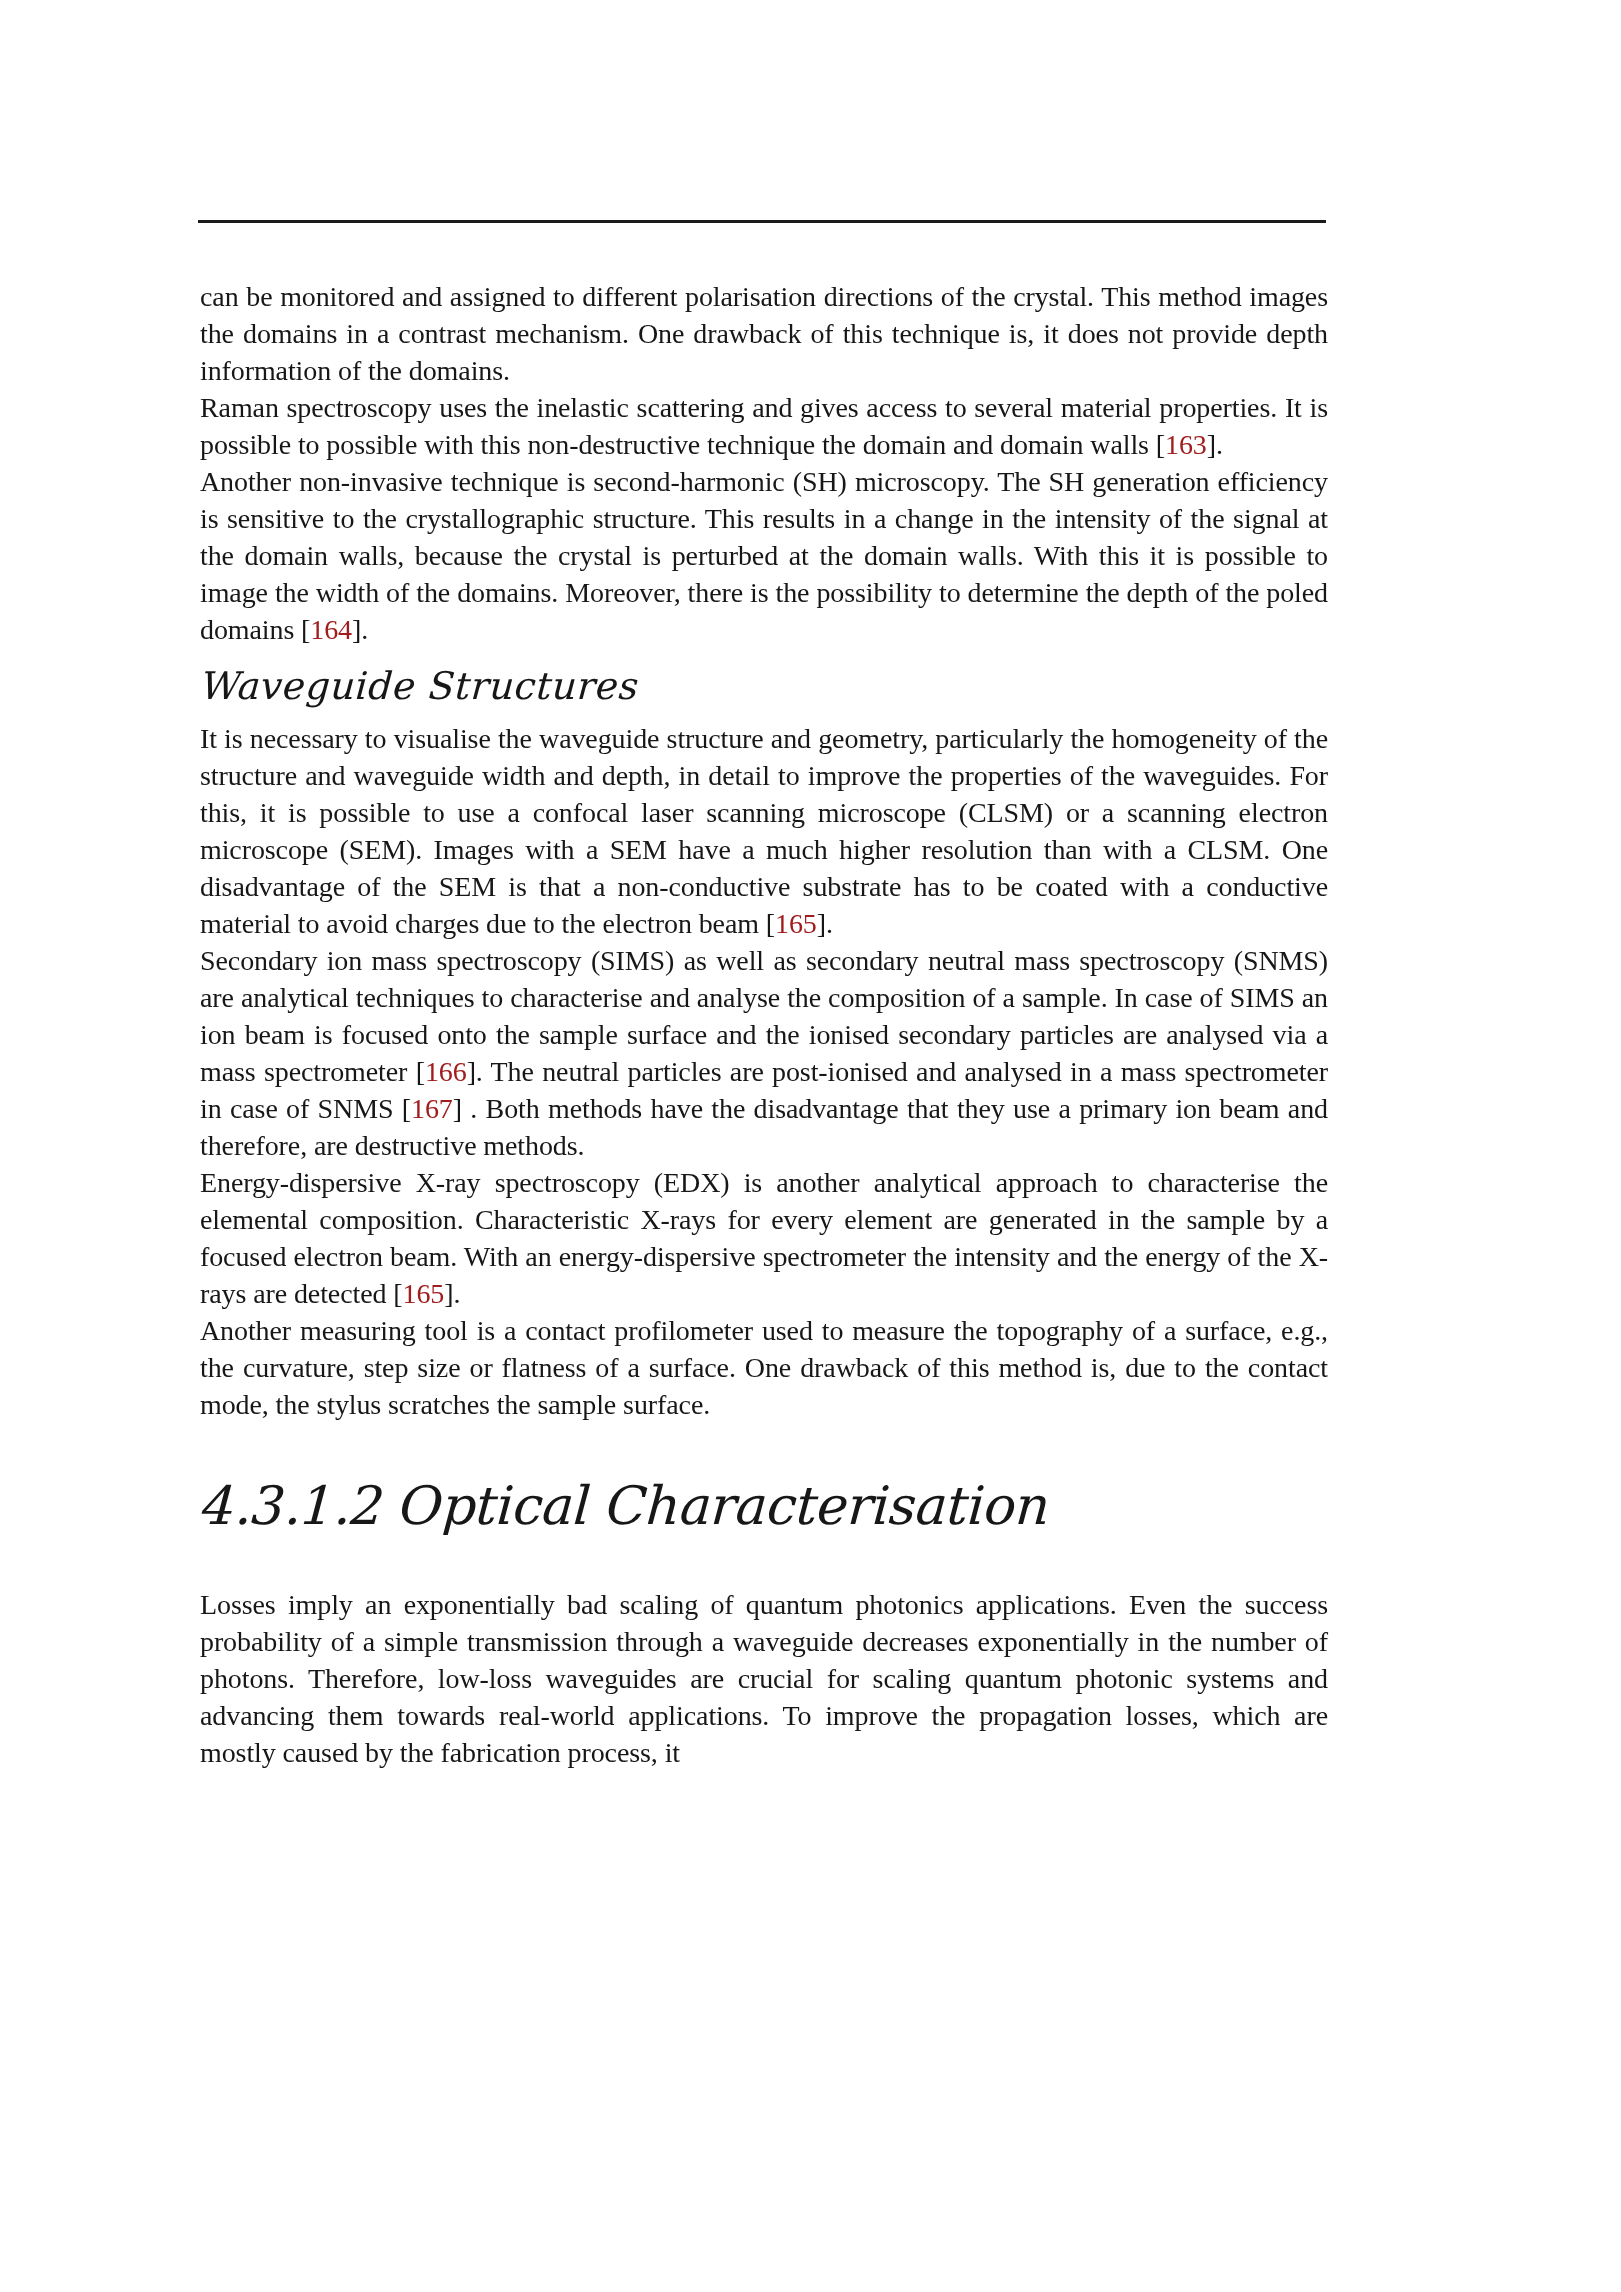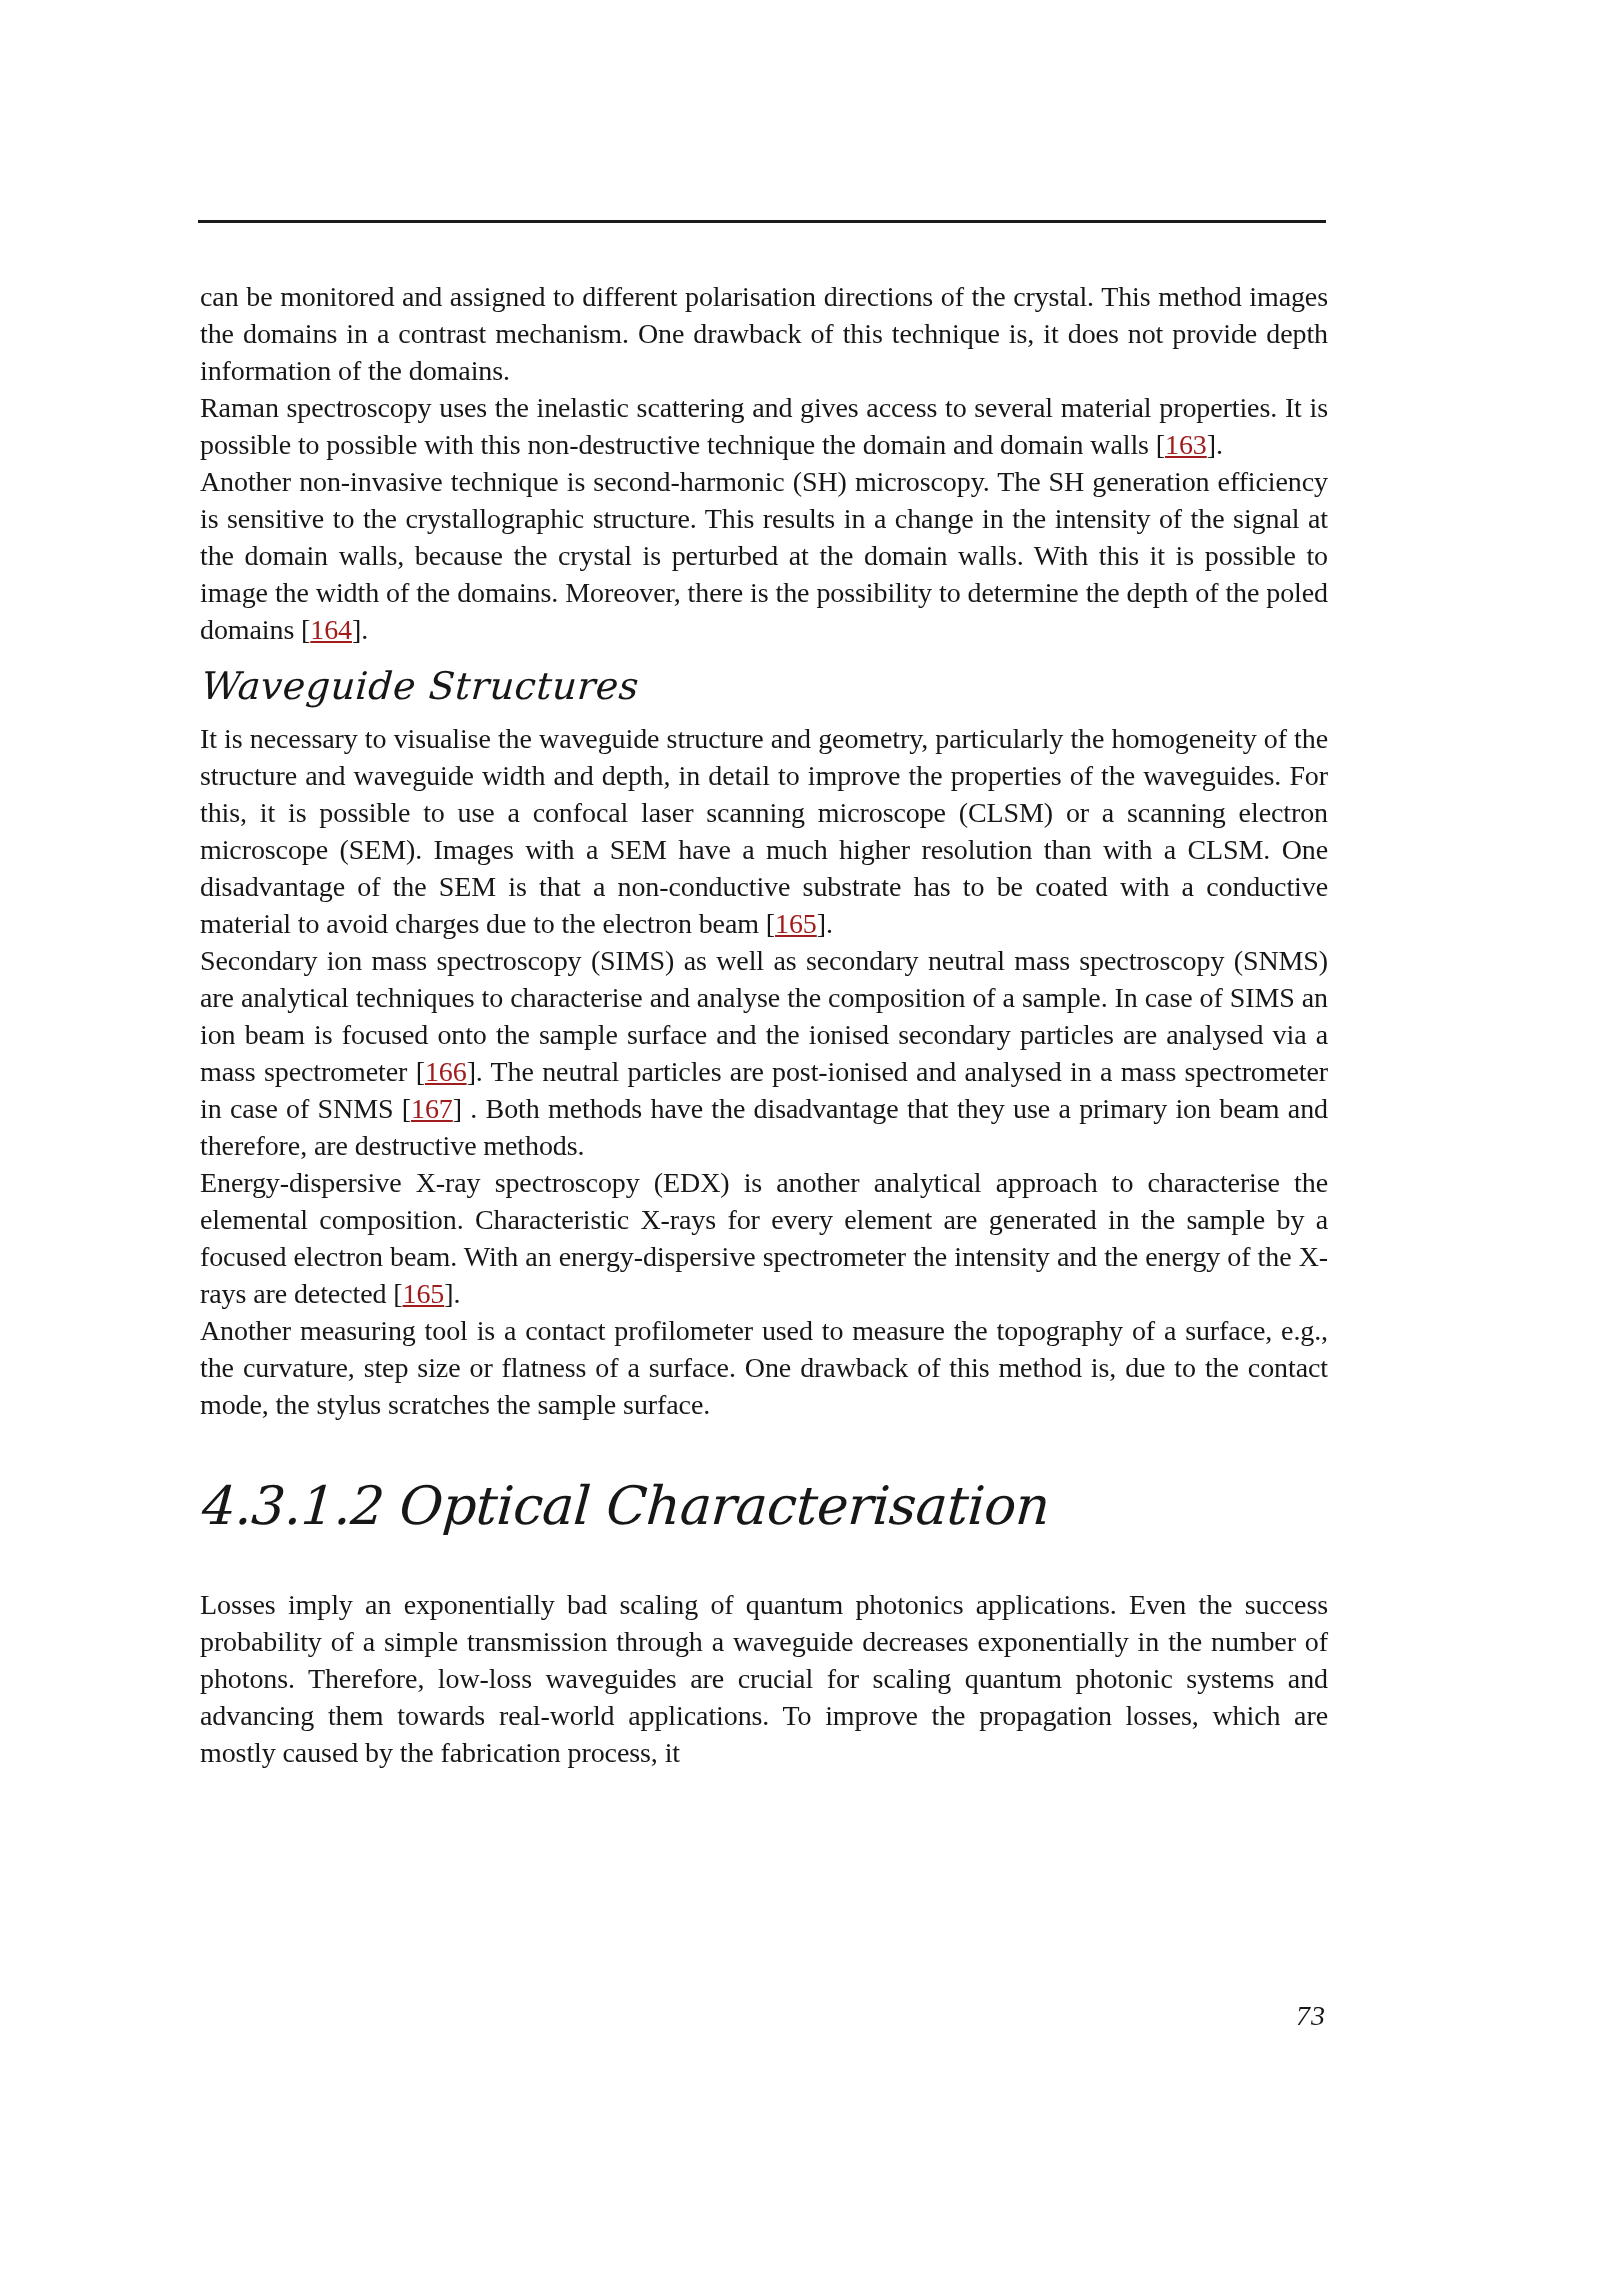--- a/index.html
+++ b/index.html
@@ -25,21 +25,21 @@
     position: absolute;
     left: 200px;
     top: 278px;
     width: 1128px;
     font-size: 28px;
     line-height: 37px;
     text-align: justify;
     letter-spacing: -0.1px;
   }
   .content p { margin: 0; }
-  .cite { color: var(--cite-color); text-decoration: underline; }
+  .cite { color: var(--cite-color); }
   .script-sub {
     font-family: "DejaVu Serif", serif;
     font-style: italic;
     font-weight: normal;
     font-size: 38px;
     line-height: 45px;
     letter-spacing: 0.5px;
     margin: 15.7px 0 11.8px 0;
     text-align: left;
     transform: skewX(-4deg);
@@ -96,16 +96,15 @@
     <h2 class="script-section">
       <span class="sec-num">4.3.1.2</span><span>Optical Characterisation</span>
     </h2>
 
     <div>
         <p><span>Losses imply an exponentially bad scaling of quantum photonics applications. Even the success probability of a simple transmission through a waveguide decreases exponentially in the number of photons. Therefore, low-loss waveguides are crucial for scaling quantum photonic systems and advancing them towards real-world applications. To improve the propagation losses, which are mostly caused by the fabrication process, it</span></p>
       </div>
 
   </div>
 
-  <div class="page-number">73</div>
 
 </div>
 
 
 </body></html>

